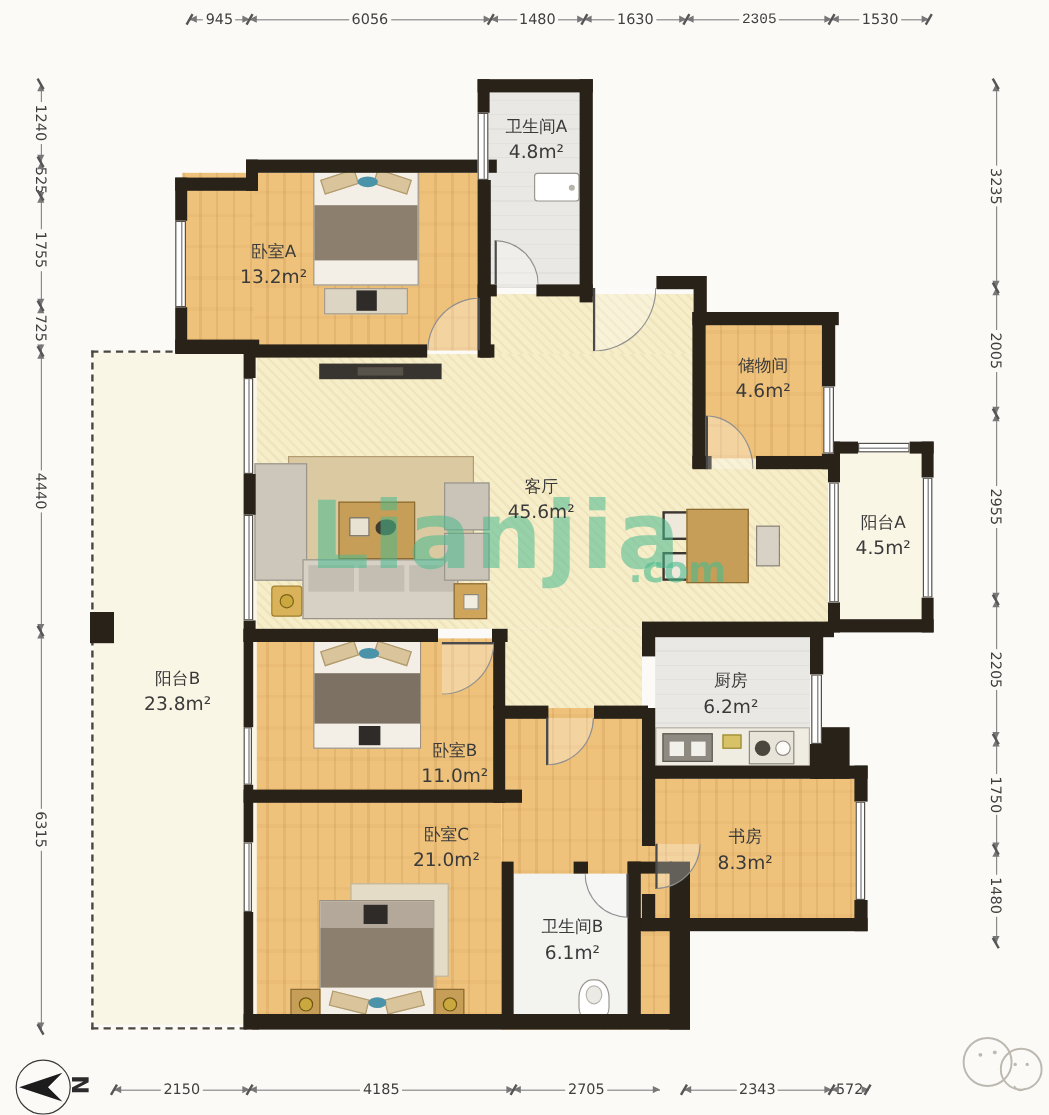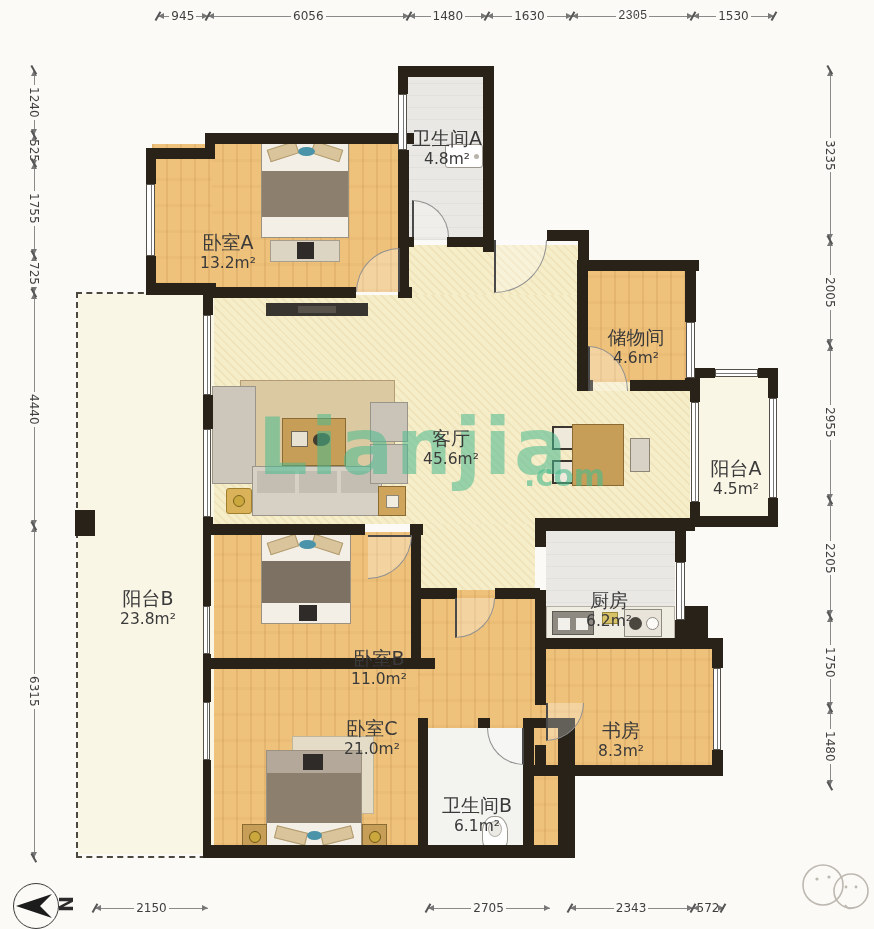--- a/index.html
+++ b/index.html
@@ -10,21 +10,21 @@
   .cream{background:#f6edc9;background-image:repeating-linear-gradient(45deg,rgba(205,175,110,.14) 0 2px,rgba(255,255,255,0) 2px 6px);}
   .gray{background:#e9e8e4;background-image:repeating-linear-gradient(0deg,rgba(160,158,150,.10) 0 1px,rgba(255,255,255,0) 1px 12px);}
   .ivory{background:#faf6e6;}
   .wall{position:absolute;background:#282219;z-index:30;}
   .win{position:absolute;background:#fff;border:1px solid #55504a;box-sizing:border-box;z-index:31;}
   .win.v::before{content:'';position:absolute;left:50%;top:0;bottom:0;width:1px;background:#777;}
   .win.h::before{content:'';position:absolute;top:50%;left:0;right:0;height:1px;background:#777;}
   .door{position:absolute;box-sizing:border-box;background:rgba(255,255,255,.28);z-index:32;}
   .furn{position:absolute;box-sizing:border-box;z-index:20;}
   .roomlabel{position:absolute;z-index:40;text-align:center;color:#3a3a3a;transform:translateX(-50%);line-height:21px;white-space:nowrap;}
-  .roomlabel .nm{font-size:19px;margin-top:32px;}
+  .roomlabel .nm{font-size:14px;}
   .roomlabel .ar{font-size:15.5px;}
   .dimseg{position:absolute;display:flex;align-items:center;z-index:45;color:#3f3f3f;}
   .dimseg.h{height:16px;flex-direction:row;}
   .dimseg.v{width:16px;flex-direction:column;}
   .dimseg b{font-weight:normal;font-size:12px;padding:0 2px;white-space:nowrap;}
   .dimseg.v b{writing-mode:vertical-rl;padding:2px 0;}
   .dimline{flex:1;position:relative;}
   .dimseg.h .dimline{height:1px;background:#8a8a8a;min-width:2px;}
   .dimseg.v .dimline{width:1px;background:#8a8a8a;min-height:2px;}
   .dimseg.h .dimline.l::before{content:'';position:absolute;left:0;top:-3px;border-top:3px solid transparent;border-bottom:3px solid transparent;border-right:6px solid #777;}
@@ -329,20 +329,26 @@
         <b>1530</b>
         <span class="dimline r"></span>
         <i class="tick h" style="right: -1px;"></i>
       </div>
       <div class="dimseg h" style="left: 95px; top: 900px; width: 112.875px;">
         <i class="tick h" style="left: -1px;"></i>
         <span class="dimline l"></span>
         <b>2150</b>
         <span class="dimline r"></span>
       </div>
+      <div class="dimseg h" style="left: 207.875px; top: 900px; width: 219.713px;">
+        <i class="tick h" style="left: -1px;"></i>
+        <span class="dimline l"></span>
+        <b>4185</b>
+        <span class="dimline r"></span>
+      </div>
       <div class="dimseg h" style="left: 427.587px; top: 900px; width: 122px;">
         <i class="tick h" style="left: -1px;"></i>
         <span class="dimline l"></span>
         <b>2705</b>
         <span class="dimline r"></span>
       </div>
       <div class="dimseg h" style="left: 569.6px; top: 900px; width: 123.007px;">
         <i class="tick h" style="left: -1px;"></i>
         <span class="dimline l"></span>
         <b>2343</b>

